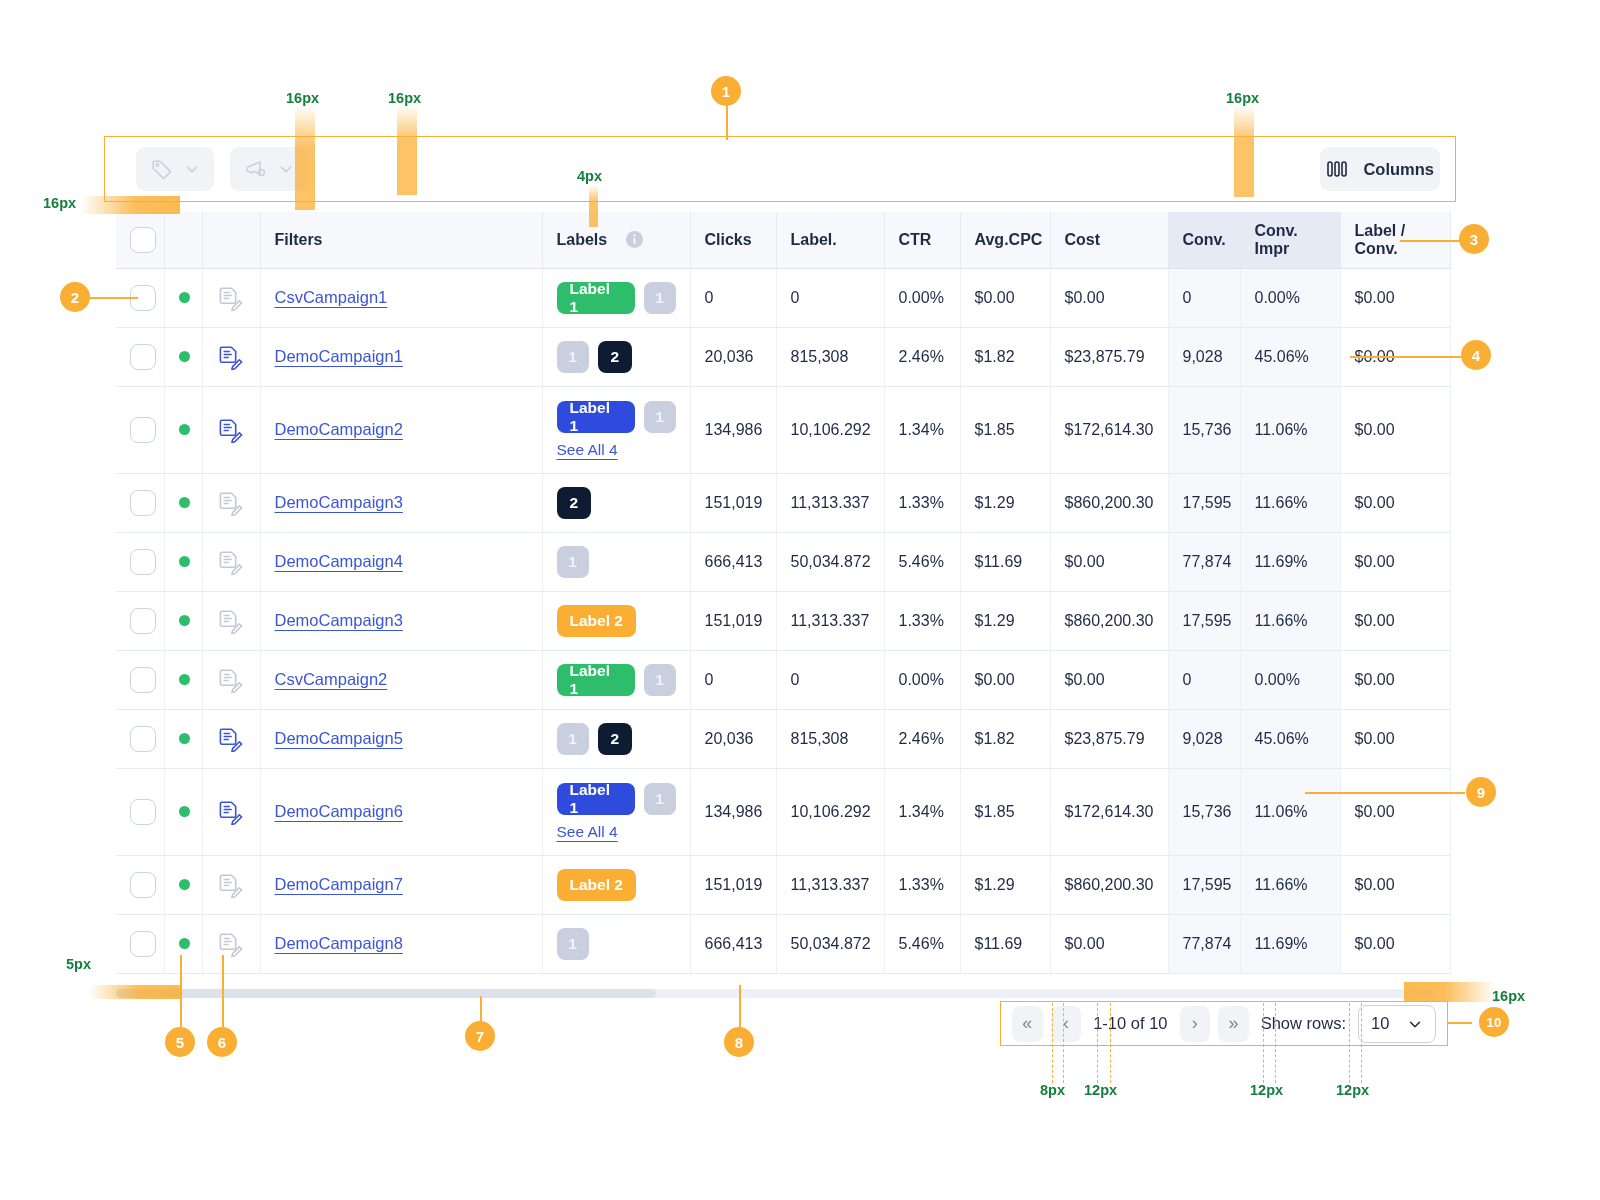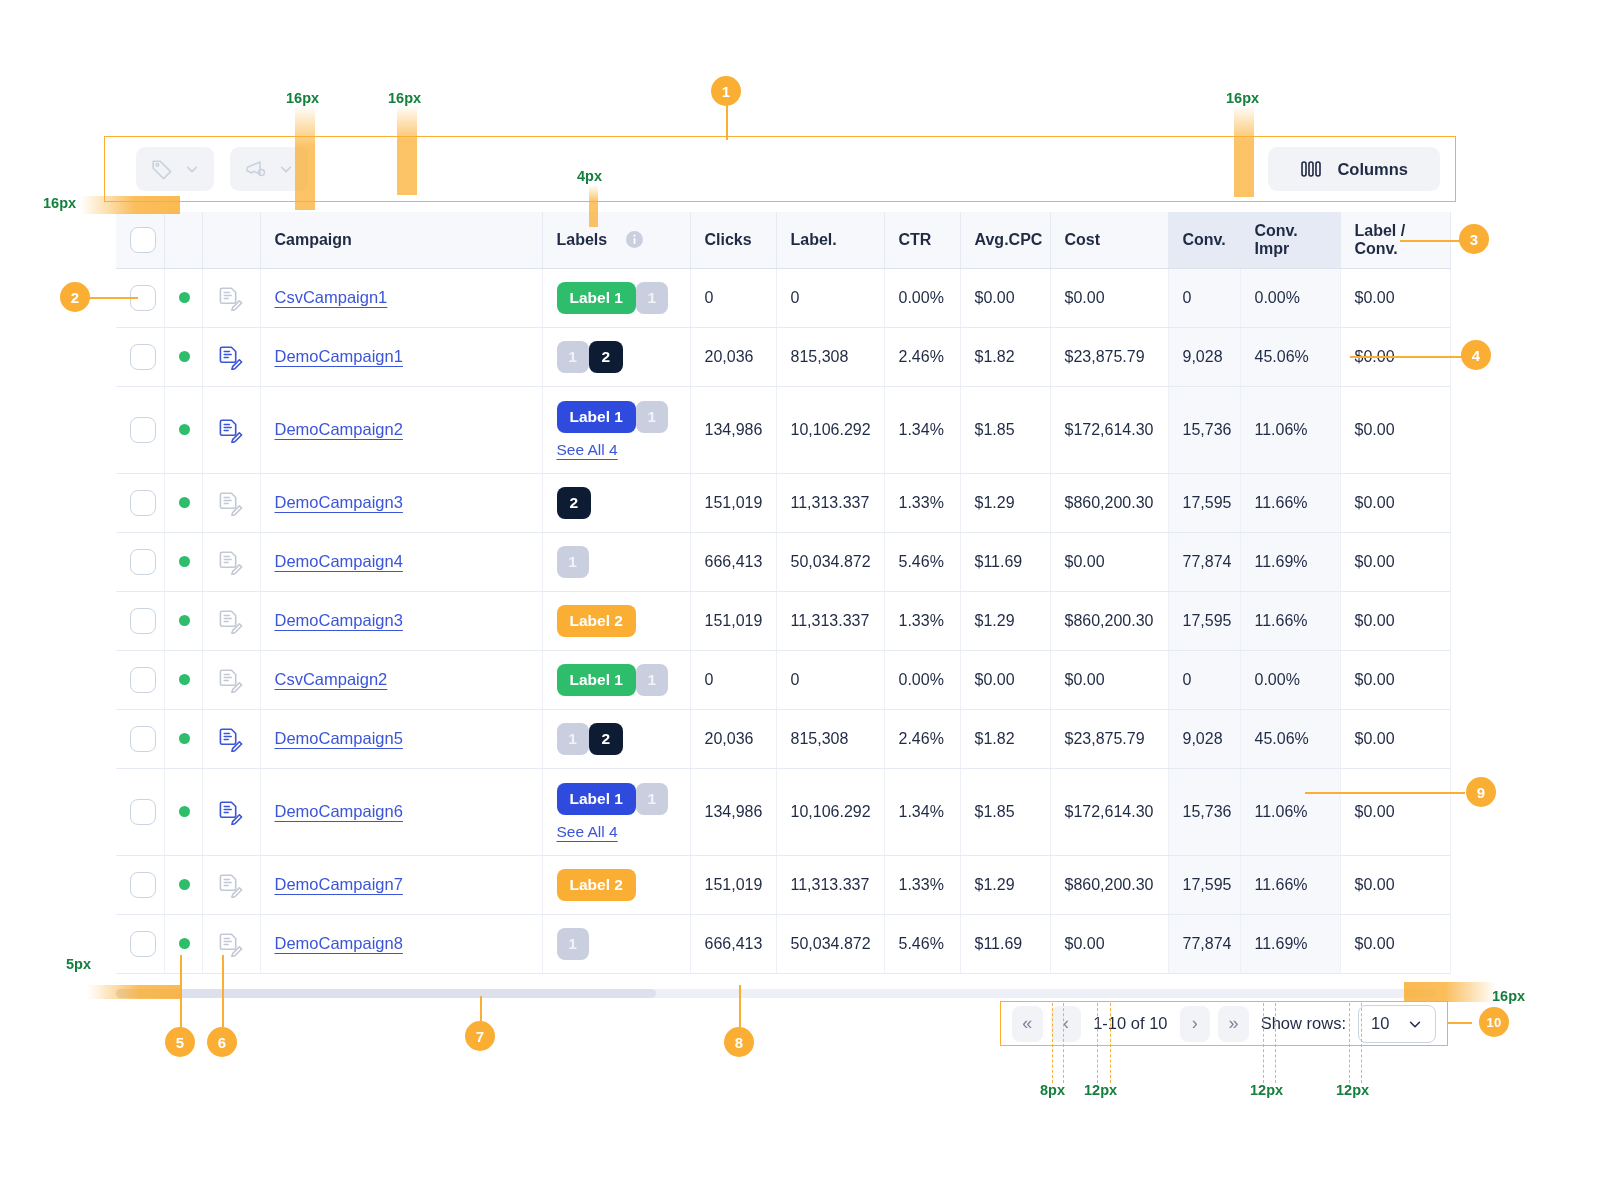--- a/index.html
+++ b/index.html
@@ -58,21 +58,21 @@
   .btn-filters .lbl { display:flex; align-items:center; gap: 14px; }
   .icon-btn-disabled {
     display: flex; align-items: center; gap: 10px;
     height: 44px; padding: 0 14px; margin-left: 16px;
     background: #F1F3F7; border: none; border-radius: 9px;
     color: #C7CCD6;
   }
   .spacer { flex: 1; }
   .btn-columns {
     display: flex; align-items: center; gap: 13px;
-    height: 44px; padding: 0 32px;
+    height: 44px; padding: 0 6px;
     background: #F1F3F7; border: none; border-radius: 9px;
     color: #1F2A44; font-size: 16.5px; font-weight: 600;
   }
   .btn-range {
     display: flex; align-items: center; justify-content: space-between; gap: 26px;
     height: 46px; padding: 0 17px; margin-left: 16px;
     border: 1.6px solid #3D4759; border-radius: 10px; background: #fff;
     color: #1F2A44; font-size: 16.5px; font-weight: 600; min-width: 186px;
   }
 
@@ -125,21 +125,21 @@
   .badge {
     display: inline-flex; align-items: center; justify-content: center;
     height: 32px; min-width: 32px; padding: 0 13px; border-radius: 8px;
     font-size: 15.5px; font-weight: 600; color: #fff; vertical-align: middle;
   }
   .badge.count { background: #C9CFDF; color: #F1F3F8; padding: 0; width: 32px; }
   .badge.green { background: #2EBD6B; }
   .badge.blue  { background: #2F4BDD; }
   .badge.dark  { background: #0D1B33; }
   .badge.amber { background: #FAAE33; }
-  .lbl-stack { display: flex; align-items: center; }
+  .lbl-stack { display: flex; align-items: center; gap: 9px; }
   .see-all {
     display: inline-block; margin-top: 8px; color: #3B55D9; font-size: 15.5px;
     text-decoration: underline; text-underline-offset: 4px; text-decoration-thickness: 1.4px;
   }
 
   
   #hscroll {
     position: absolute; left: 116px; top: 989px; width: 1320px; height: 9px;
     background: transparent; z-index: 12;
   }
@@ -243,21 +243,21 @@
           <col class="col-convr">
           <col class="col-cc">
       </colgroup>
       <thead>
         <tr>
           <th>
             <span class="chk"></span>
           </th>
           <th></th>
           <th></th>
-          <th>Campaign</th>
+          <th>Filters</th>
           <th>
             <span style="display:flex;align-items:center;gap:19px;">
               <span>Labels</span>
               <span>
                 <svg width="17" height="17" viewBox="0 0 17 17">
                   <circle cx="8.5" cy="8.5" r="8.5" fill="#C9CFDF"></circle>
                   <rect x="7.6" y="7" width="1.8" height="6" rx=".9" fill="#fff"></rect>
                   <circle cx="8.5" cy="4.6" r="1.1" fill="#fff"></circle>
                 </svg>
               </span>

